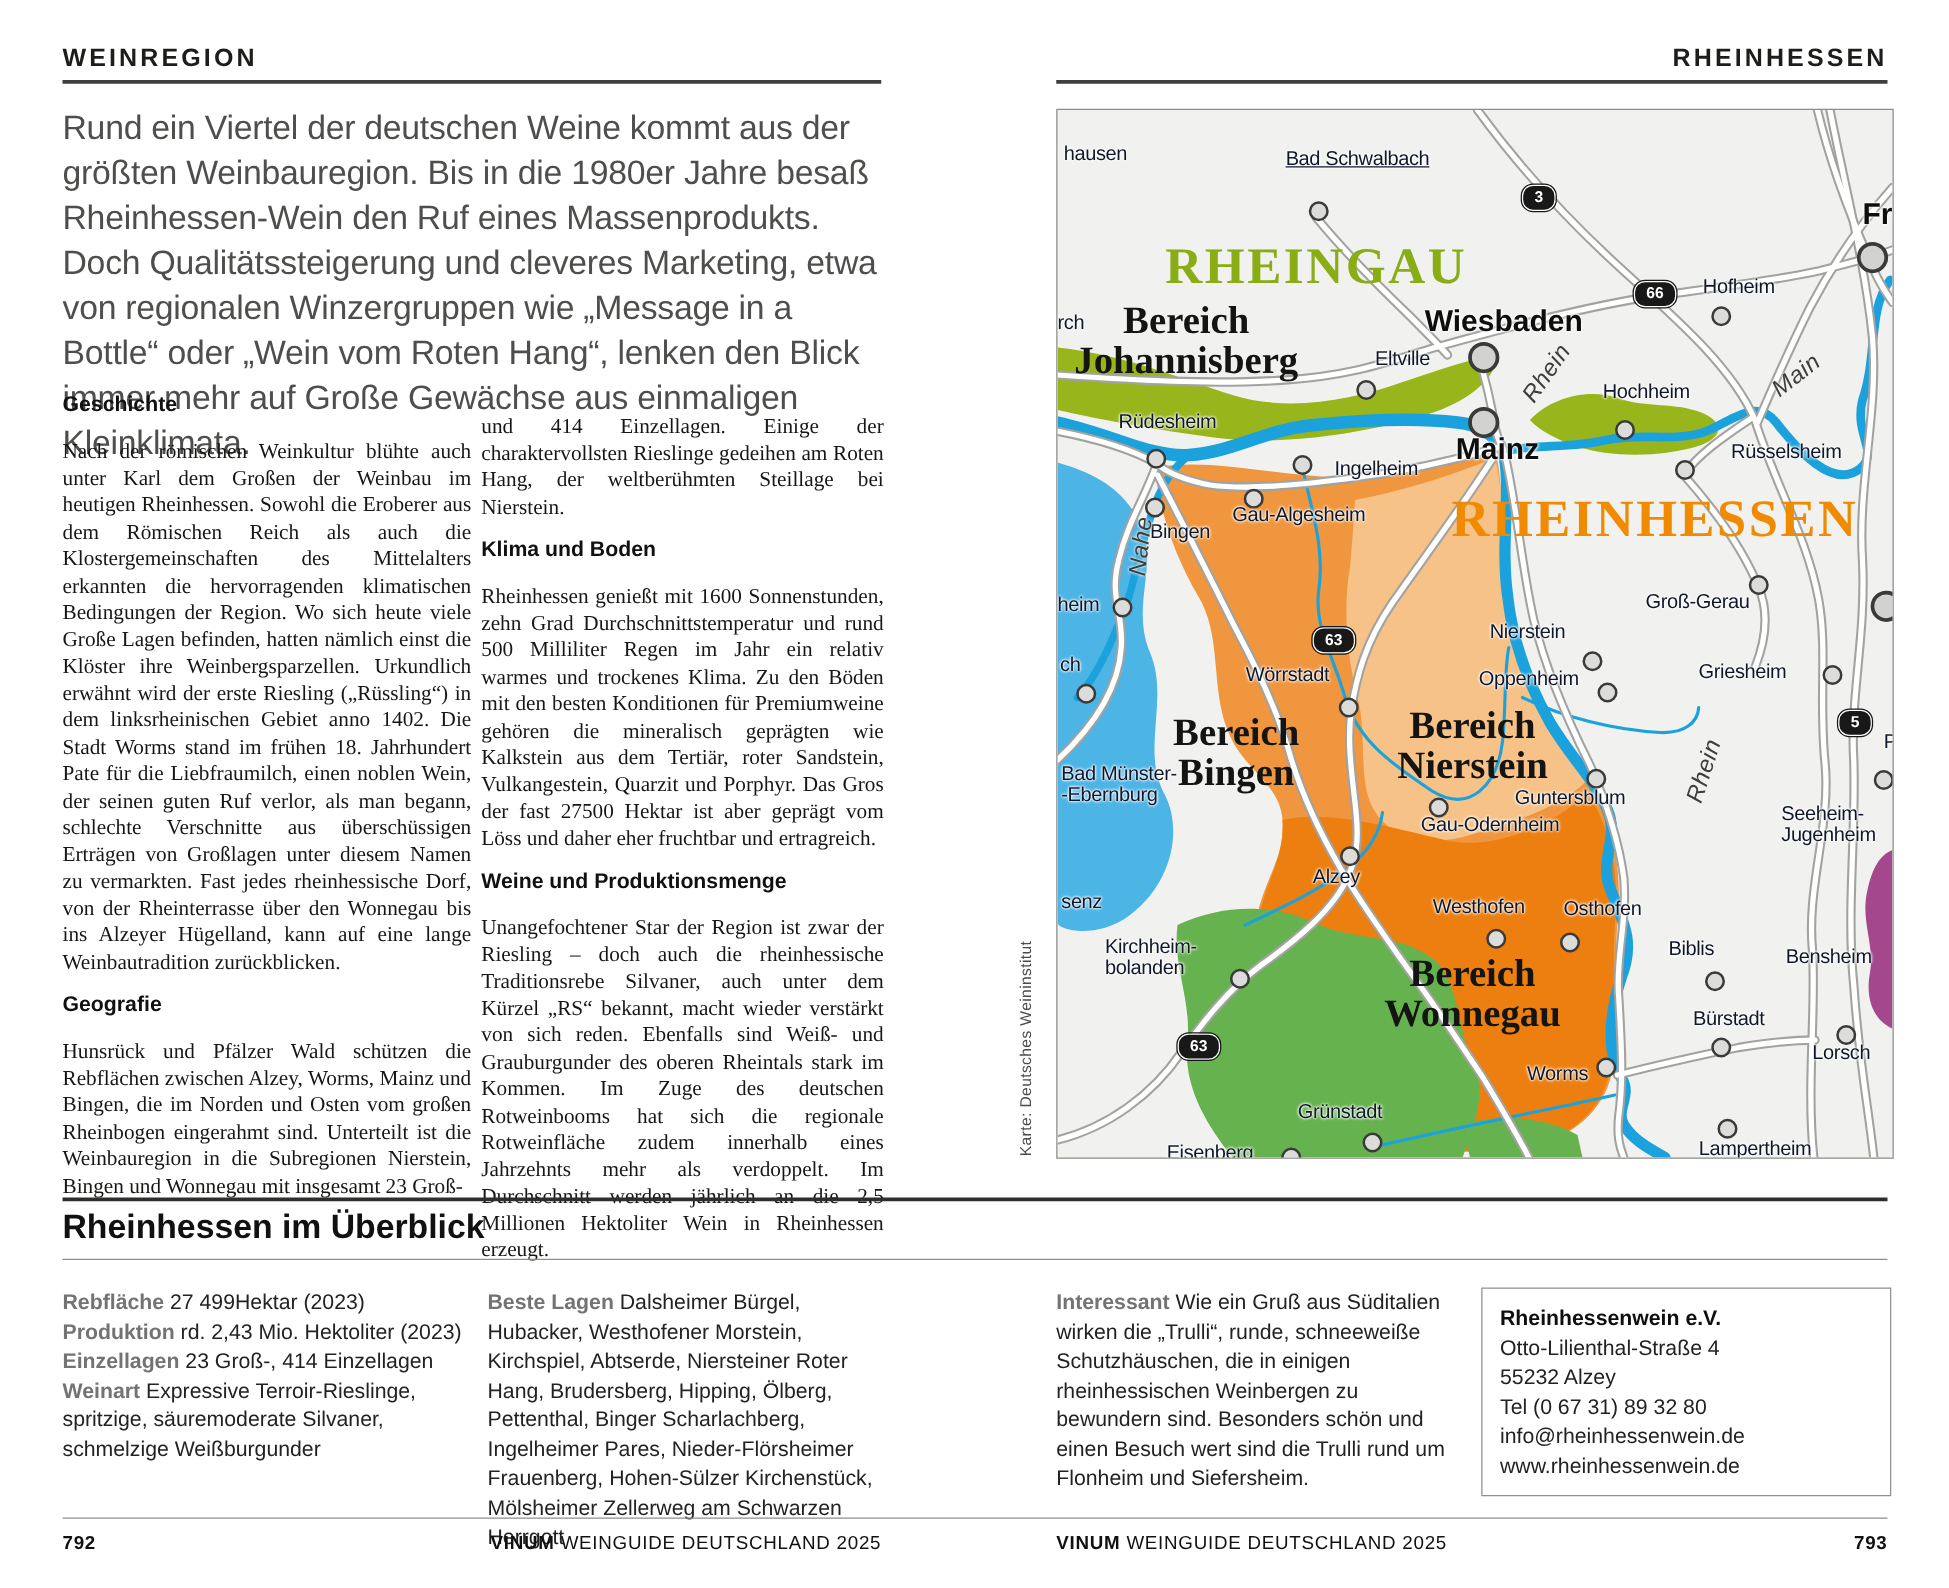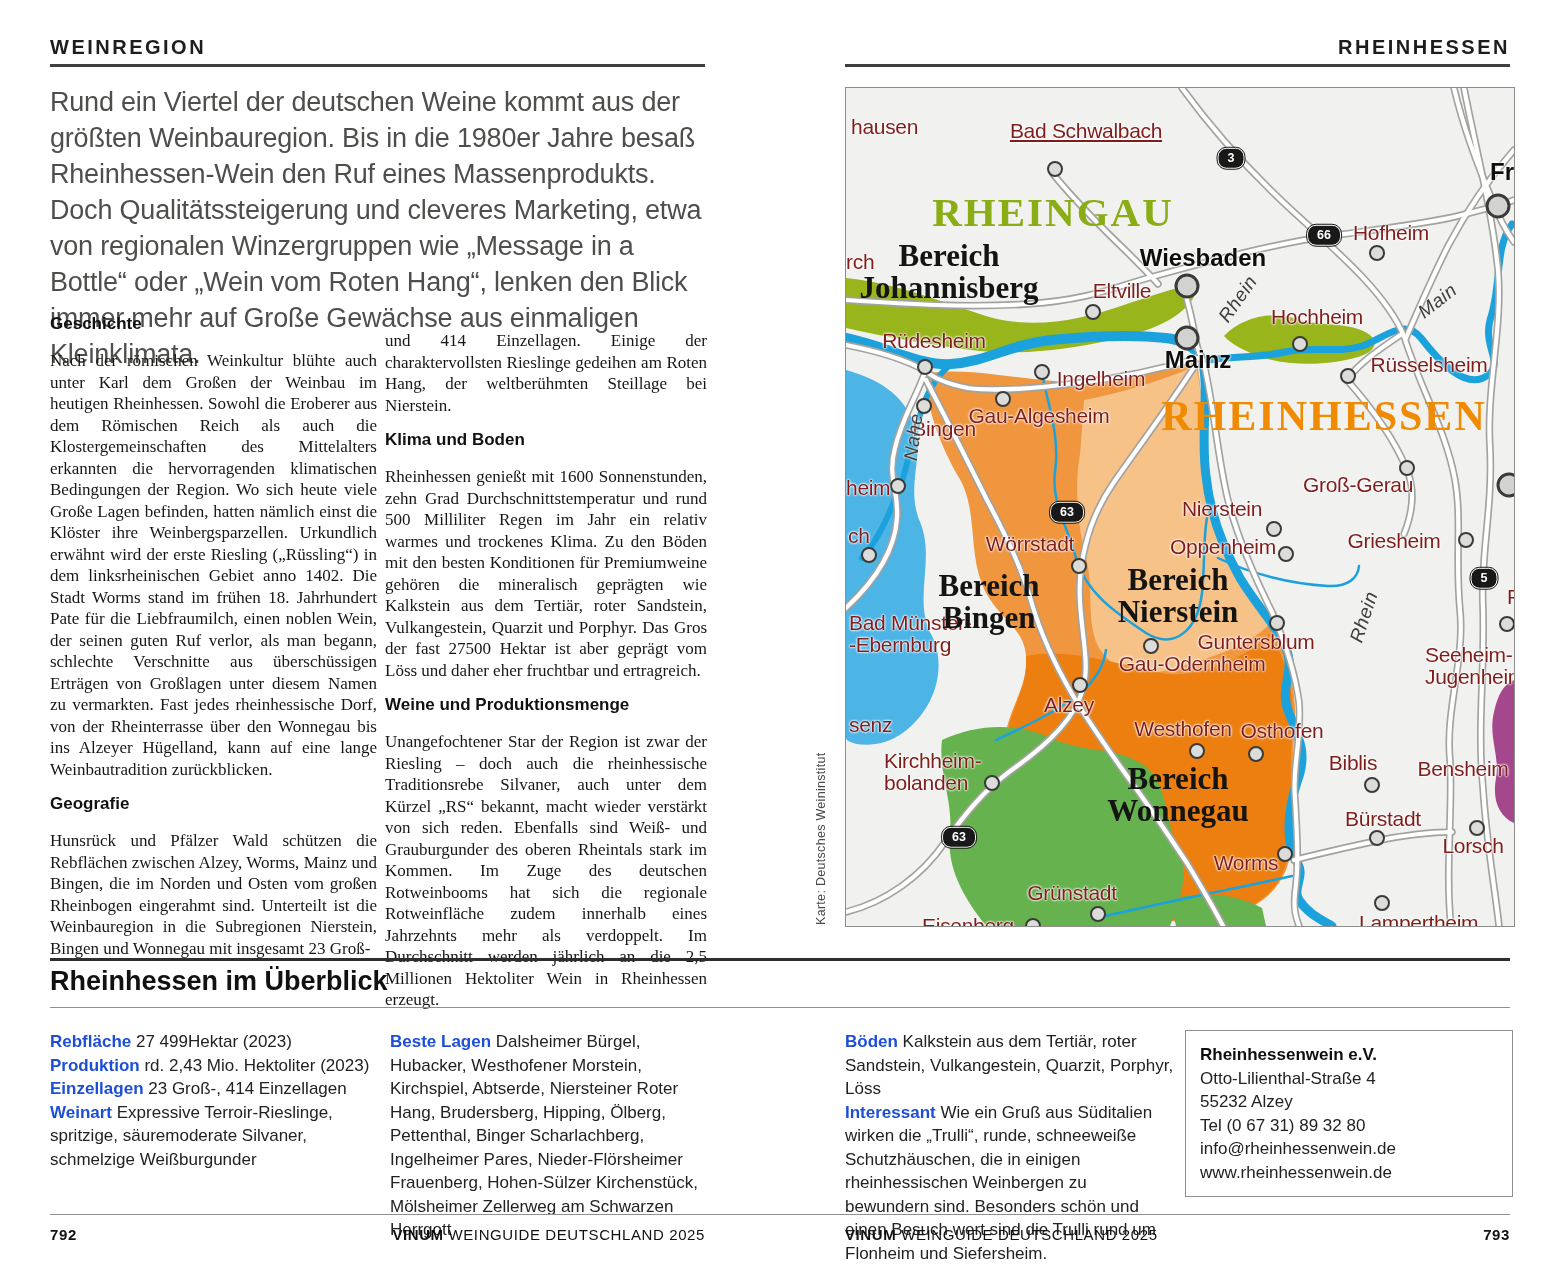--- a/index.html
+++ b/index.html
@@ -21,21 +21,21 @@
   #col1{left:50px;width:327px;}
   #col2{left:385px;width:322px;}
   .col h3{font-family:"Liberation Sans",sans-serif;font-size:17px;line-height:20px;margin:0 0 3px 0;
           color:#111;text-align:left;}
   .col p{margin:16px 0 14px 0;}
   
   #map{position:absolute;left:845px;top:87px;width:668px;height:838px;background:#f1f1ef;
        border:1px solid #8d8d8b;overflow:hidden;}
   #map svg{position:absolute;left:0;top:0;}
   #map-labels{position:absolute;left:0;top:0;width:100%;height:100%;}
-  .mt{position:absolute;font-size:21px;line-height:1.04;color:#7f1d1d;letter-spacing:-0.3px;
+  .mt{position:absolute;font-size:16px;line-height:1.04;color:#0f172a;letter-spacing:-0.3px;
       white-space:pre-line;text-align:center;transform:translateX(-50%);
       text-shadow:0 0 2px #fff,0 0 2px #fff,0 0 3px #fff;}
   .mt.al{transform:none;text-align:left;}
   .mt.big{font-size:24px;font-weight:bold;color:#0e0e0e;letter-spacing:0;}
   .rl{position:absolute;font-family:"Liberation Serif",serif;white-space:pre-line;text-align:center;
       transform:translateX(-50%);font-weight:bold;}
   .rl.bereich{font-size:31px;line-height:1.04;color:#141412;}
   .rl.rheingau{font-size:41px;letter-spacing:2px;color:#8aac14;}
   .rl.rheinhessen{font-size:42px;letter-spacing:2px;color:#f08a00;}
   .dot{position:absolute;width:16px;height:16px;border-radius:50%;background:#dcdcda;
@@ -49,21 +49,21 @@
   #map-caption{position:absolute;left:814px;top:925px;transform:rotate(-90deg);transform-origin:top left;
        font-size:12.5px;color:#4a4a48;letter-spacing:0.3px;white-space:nowrap;}
   
   #ov-rule-top{position:absolute;left:50px;top:958px;width:1460px;height:2.5px;background:#2e2e2c;}
   #ov-title{position:absolute;left:50px;top:966px;font-size:27px;font-weight:bold;color:#111;}
   #ov-rule-mid{position:absolute;left:50px;top:1007px;width:1460px;height:1px;background:#8f8f8d;}
   .ov-col{position:absolute;top:1030px;font-size:17px;line-height:23.5px;color:#222;}
   #ovc1{left:50px;width:335px;}
   #ovc2{left:390px;width:325px;}
   #ovc3{left:845px;width:330px;}
-  .fact b{color:#1d4ed8;}
+  .fact b{color:#737373;}
   #contact-box{position:absolute;left:1185px;top:1030px;width:298px;border:1.2px solid #8f8f8d;
        padding:12px 14px;font-size:17px;line-height:23.5px;color:#222;}
   #contact-name{font-weight:bold;color:#0f0f0f;}
   #ov-rule-bot{position:absolute;left:50px;top:1214px;width:1460px;height:1px;background:#8f8f8d;}
   
   .footer{position:absolute;top:1226px;display:flex;justify-content:space-between;
           font-size:15px;letter-spacing:0.6px;color:#111;}
   #footer-left{left:50px;width:655px;}
   #footer-right{left:845px;width:665px;}
   .pn{font-weight:bold;}
@@ -259,21 +259,20 @@
 <div class="ov-col" id="ovc1">
     <div class="fact"><b>Rebfläche</b> 27 499Hektar (2023)</div>
     <div class="fact"><b>Produktion</b> rd. 2,43 Mio. Hektoliter (2023)</div>
     <div class="fact"><b>Einzellagen</b> 23 Groß-, 414 Einzellagen</div>
     <div class="fact"><b>Weinart</b> Expressive Terroir-Rieslinge, spritzige, säuremoderate Silvaner, schmelzige Weißburgunder</div>
   </div>
 <div class="ov-col" id="ovc2">
     <div class="fact"><b>Beste Lagen</b> Dalsheimer Bürgel, Hubacker, Westhofener Morstein, Kirchspiel, Abtserde, Niersteiner Roter Hang, Brudersberg, Hipping, Ölberg, Pettenthal, Binger Scharlachberg, Ingelheimer Pares, Nieder-Flörsheimer Frauenberg, Hohen-Sülzer Kirchenstück, Mölsheimer Zellerweg am Schwarzen Herrgott</div>
   </div>
 <div class="ov-col" id="ovc3">
-    <div class="fact"><b>Böden</b> Kalkstein aus dem Tertiär, roter Sandstein, Vulkangestein, Quarzit, Porphyr, Löss</div>
     <div class="fact"><b>Interessant</b> Wie ein Gruß aus Süditalien wirken die „Trulli“, runde, schneeweiße Schutzhäuschen, die in einigen rheinhessischen Weinbergen zu bewundern sind. Besonders schön und einen Besuch wert sind die Trulli rund um Flonheim und Siefersheim.</div>
   </div>
 <div id="contact-box">
   <div id="contact-name">Rheinhessenwein e.V.</div>
   <div id="contact-lines">
       <div>Otto-Lilienthal-Straße 4</div>
       <div>55232 Alzey</div>
       <div>Tel (0 67 31) 89 32 80</div>
       <div>info@rheinhessenwein.de</div>
       <div>www.rheinhessenwein.de</div>

